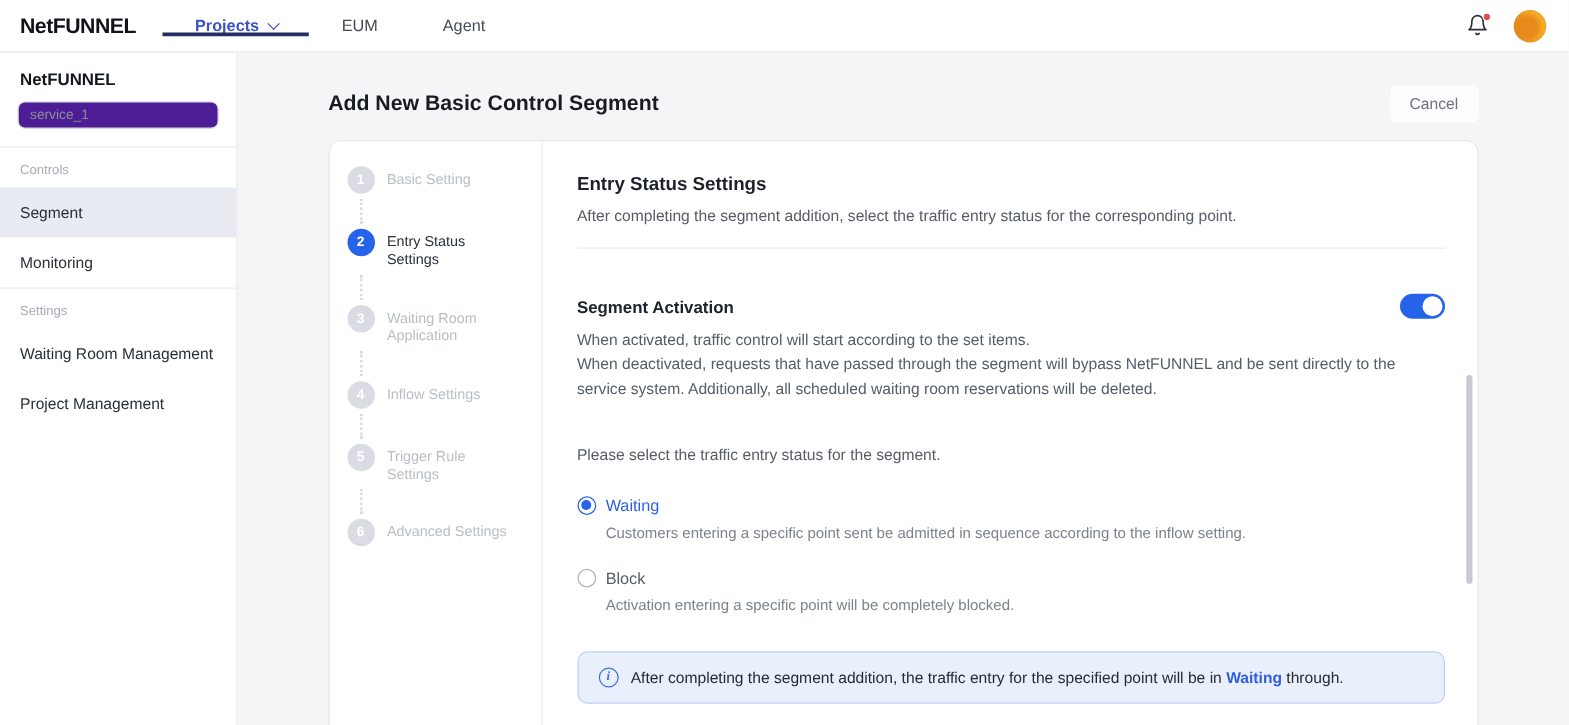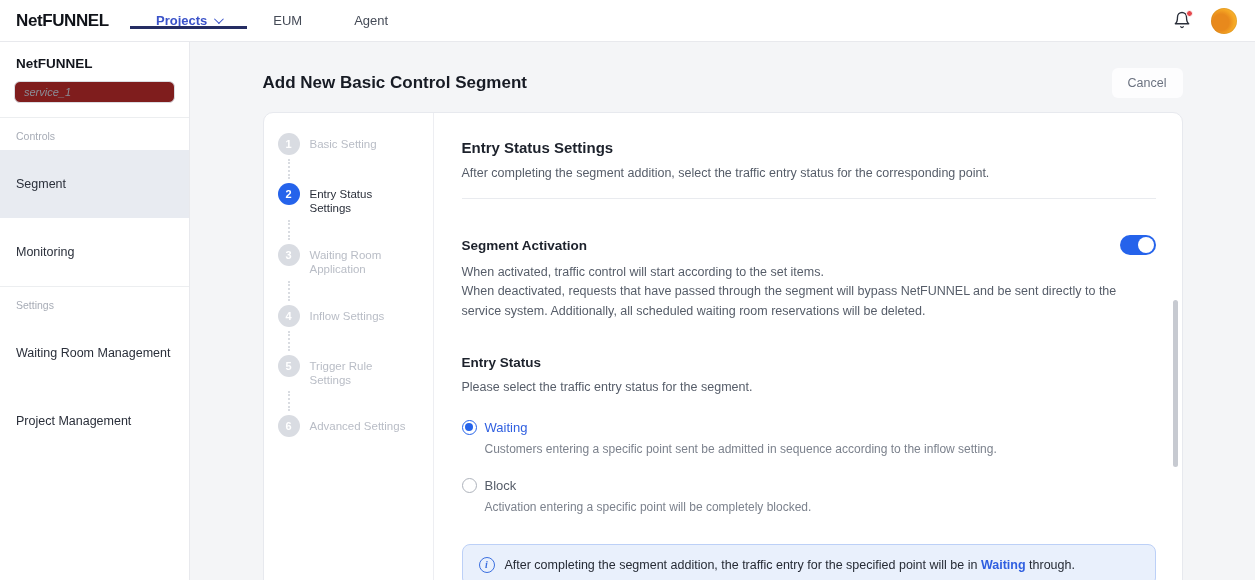--- a/index.html
+++ b/index.html
@@ -53,26 +53,26 @@
   .layout { display: flex; height: 538px; }
 
   
   .sidebar {
     width: 190px; background: #fff; border-right: 1px solid #e8e9ed; flex-shrink: 0;
     padding-top: 14px;
   }
   .sb-title { font-size: 13.5px; font-weight: 700; padding: 0 16px 10px; color: #13161d; }
   .sb-select {
     margin: 0 14px 14px; border: 1px solid #dadce2; border-radius: 6px;
-    padding: 4px 9px; font-size: 11px; color: #8a8f99; background: #7f1d1d; cursor: pointer; font-style: italic;
+    padding: 4px 9px; font-size: 11px; color: #8a8f99; background: #4c1d95; cursor: pointer;
   }
   .sb-divider { border-top: 1px solid #eceef0; }
   .sb-section { font-size: 10.5px; color: #a7acb6; padding: 12px 16px 8px; }
   .sb-item {
-    font-size: 12.5px; color: #2a2f3a; padding: 27px 16px; cursor: pointer;
+    font-size: 12.5px; color: #2a2f3a; padding: 13px 16px; cursor: pointer;
   }
   .sb-item.active { background: #e8ebf1; }
 
   
   .main { flex: 1; overflow: hidden; }
   .page-head {
     width: 920px; margin: 26px auto 0; display: flex; align-items: center; justify-content: space-between;
   }
   .page-title { font-size: 17px; font-weight: 700; color: #171b24; }
   .cancel-btn {
@@ -243,21 +243,20 @@
             <div class="block-title">Segment Activation</div>
             <div class="toggle">
               <span class="toggle-knob"></span>
             </div>
           </div>
           <div class="body-text">When activated, traffic control will start according to the set items.</div>
           <div class="body-text">When deactivated, requests that have passed through the segment will bypass NetFUNNEL and be sent directly to the service system. Additionally, all scheduled waiting room reservations will be deleted.</div>
         </div>
 
         <div class="entry-status">
-          <div class="block-title">Entry Status</div>
           <div class="body-text">Please select the traffic entry status for the segment.</div>
 
           <div class="radio-option">
             <div class="radio-row">
               <span class="radio selected"></span>
               <span class="radio-label selected">Waiting</span>
             </div>
             <div class="radio-desc">Customers entering a specific point sent be admitted in sequence according to the inflow setting.</div>
           </div>
 

